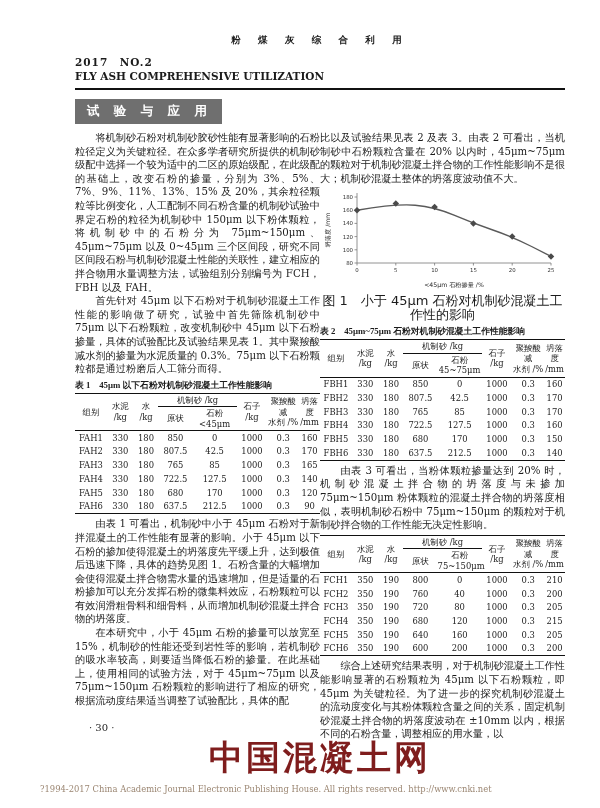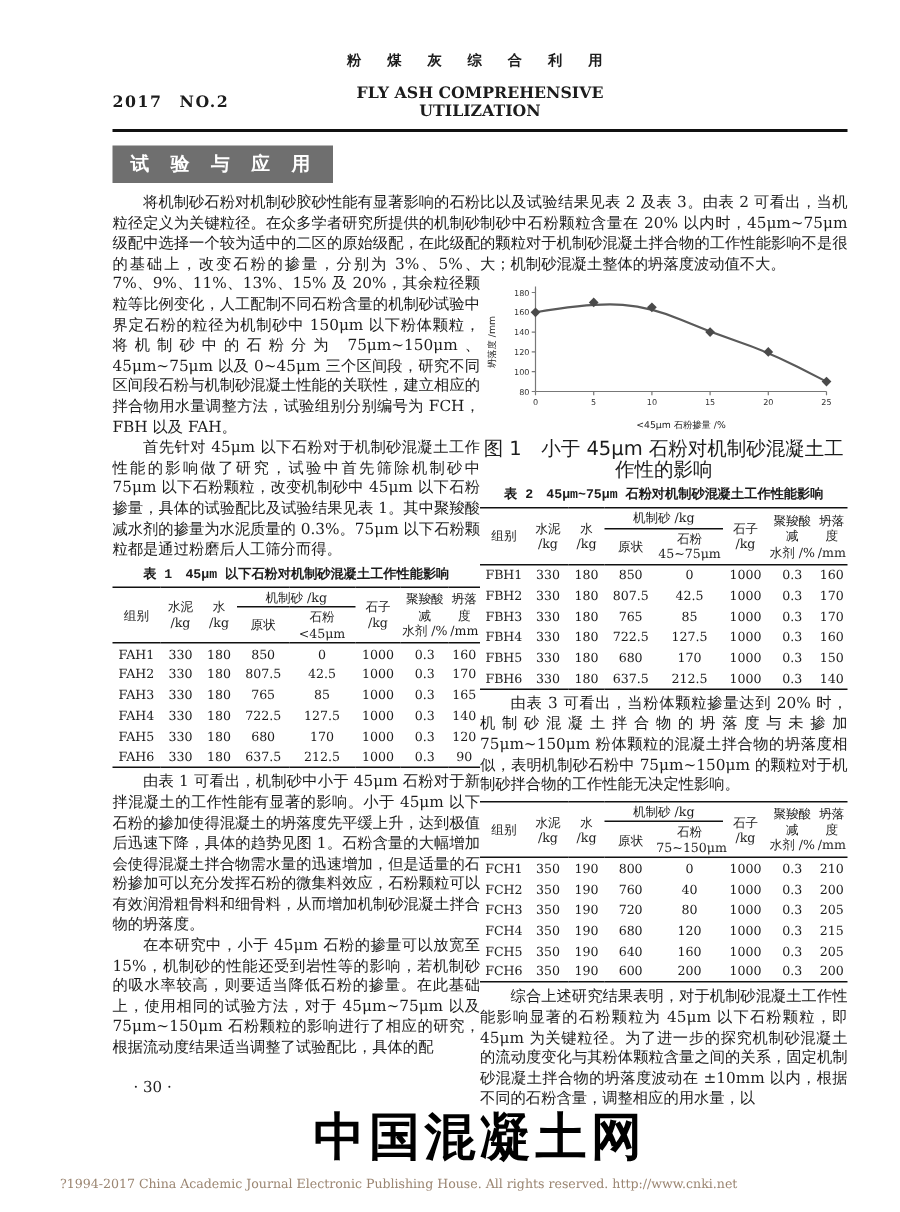--- a/index.html
+++ b/index.html
@@ -3,38 +3,38 @@
 <meta charset="utf-8">
 <style>
   html,body{margin:0;padding:0;}
   body{
     width:600px;height:808px;background:#ffffff;position:relative;overflow:hidden;
     font-family:"DejaVu Serif","Liberation Serif",serif;color:#1c1c1c;
     -webkit-font-smoothing:antialiased;
   }
   .page{position:absolute;inset:0;padding:34px 35px 0 35px;box-sizing:border-box;margin-left:40px;}
   .jtitle{text-align:center;font-size:9.5px;font-weight:bold;letter-spacing:7px;}
-  .hrow{display:flex;align-items:center;margin-top:9px;}
+  .hrow{display:flex;align-items:flex-start;margin-top:9px;flex-direction:column;}
   .issue{width:130px;font-weight:bold;font-size:10.5px;letter-spacing:1px;}
   .entitle{flex:1;text-align:center;font-weight:bold;font-size:10.5px;}
   .hspacer{width:130px;}
   .rule{border-top:2px solid #111;margin-top:6px;}
   .badge{
     display:inline-block;background:#6f6f6f;color:#fff;font-weight:bold;
     font-family:"DejaVu Sans","Liberation Sans",sans-serif;
     font-size:12.5px;letter-spacing:5px;padding:4px 10px 4px 12px;margin:9px 0 7px 0;
   }
   .cols{display:flex;}
   .col{width:259px;font-size:10.2px;line-height:13.6px;text-align:justify;}
   .col p{margin:0;text-indent:2em;}
   .col p.noindent{text-indent:0;}
   .tblwrap{margin:3px 0 3px 0;}
   .tbl-title{
-    text-align:center;font-weight:bold;font-size:8.8px;line-height:12px;margin:2px 0 2px 0;
-    font-family:Liberation Mono, monospace;
+    text-align:left;font-weight:bold;font-size:8.8px;line-height:12px;margin:2px 0 2px 0;
+    font-family:Liberation Serif, serif;
   }
   table.tbl{
     width:100%;border-collapse:collapse;table-layout:fixed;
     border-top:1.5px solid #111;border-bottom:1.5px solid #111;
     font-size:8.4px;line-height:1.25;
   }
   table.tbl th{font-weight:normal;border-bottom:1px solid #111;padding:1px 0;text-align:center;vertical-align:middle;}
   table.tbl th.span{border-bottom:1px solid #111;}
   table.tbl td{padding:1.6px 0;text-align:center;}
   .figure{text-align:center;margin:4px 0 2px 0;}
@@ -401,16 +401,16 @@
                 <td>200</td>
               </tr>
             </tbody>
           </table>
         </div>
       <p>综合上述研究结果表明，对于机制砂混凝土工作性能影响显著的石粉颗粒为 45μm 以下石粉颗粒，即 45μm 为关键粒径。为了进一步的探究机制砂混凝土的流动度变化与其粉体颗粒含量之间的关系，固定机制砂混凝土拌合物的坍落度波动在 ±10mm 以内，根据不同的石粉含量，调整相应的用水量，以</p>
     </div>
 
   </div>
 
-  <div class="watermark" style="color: #000000; font-family: Liberation Mono, monospace;">中国混凝土网</div>
+  <div class="watermark" style="color: #7f1d1d; font-family: Liberation Mono, monospace;">中国混凝土网</div>
   <div class="copyright">?1994-2017 China Academic Journal Electronic Publishing House. All rights reserved.    http://www.cnki.net</div>
 
 </div>
 
 </body></html>

